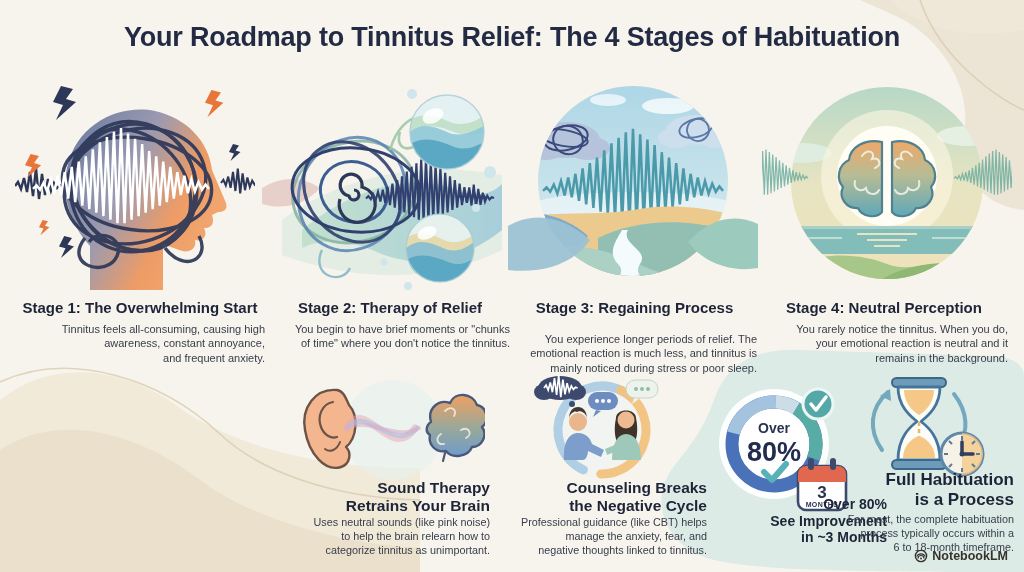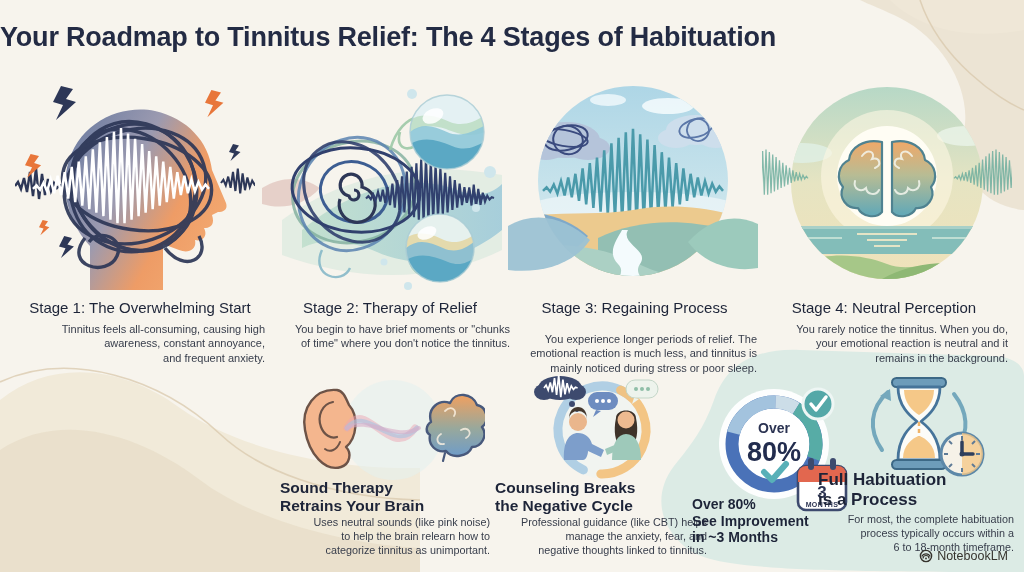--- a/index.html
+++ b/index.html
@@ -1,24 +1,24 @@
 <!DOCTYPE html>
 <html><head>
 <meta charset="utf-8">
 <style>
   html,body{margin:0;padding:0;background:#e8e8e8}
   .canvas{position:relative;width:1024px;height:572px;background:#f7f4ed;overflow:hidden;
           font-family:"Liberation Sans",sans-serif;color:#20273d}
   .abs{position:absolute}
-  .title{font-size:27px;font-weight:800;letter-spacing:-0.2px;text-align:left;white-space:nowrap;color:#232b44}
-  .stage-heading{font-weight:normal;font-size:15px;text-align:center;white-space:nowrap;color:#1d2438}
+  .title{font-size:27px;font-weight:800;letter-spacing:-0.2px;text-align:center;white-space:nowrap;color:#232b44}
+  .stage-heading{font-weight:bold;font-size:15px;text-align:center;white-space:nowrap;color:#1d2438}
   .stage-body{font-size:11px;line-height:1.3;text-align:right;color:#373d4b;white-space:pre-line}
-  .fact-heading{font-weight:bold;font-size:15.5px;line-height:1.18;text-align:left;white-space:pre-line;color:#1d2438}
+  .fact-heading{font-weight:bold;font-size:15.5px;line-height:1.18;text-align:right;white-space:pre-line;color:#1d2438}
   .fact-body{font-size:10.8px;line-height:1.3;text-align:right;color:#373d4b;white-space:pre-line}
-  .watermark{display:flex;align-items:flex-end;gap:4px;font-size:12.5px;font-weight:normal;color:#35322c}
+  .watermark{display:flex;align-items:flex-end;gap:4px;font-size:12.5px;font-weight:bold;color:#35322c}
   svg{display:block}
   text{font-family:"Liberation Sans",sans-serif}
 </style>
 </head>
 <body>
 
 <div class="canvas">
 
   <svg width="0" height="0" style="position:absolute" aria-hidden="true">
     <defs>

